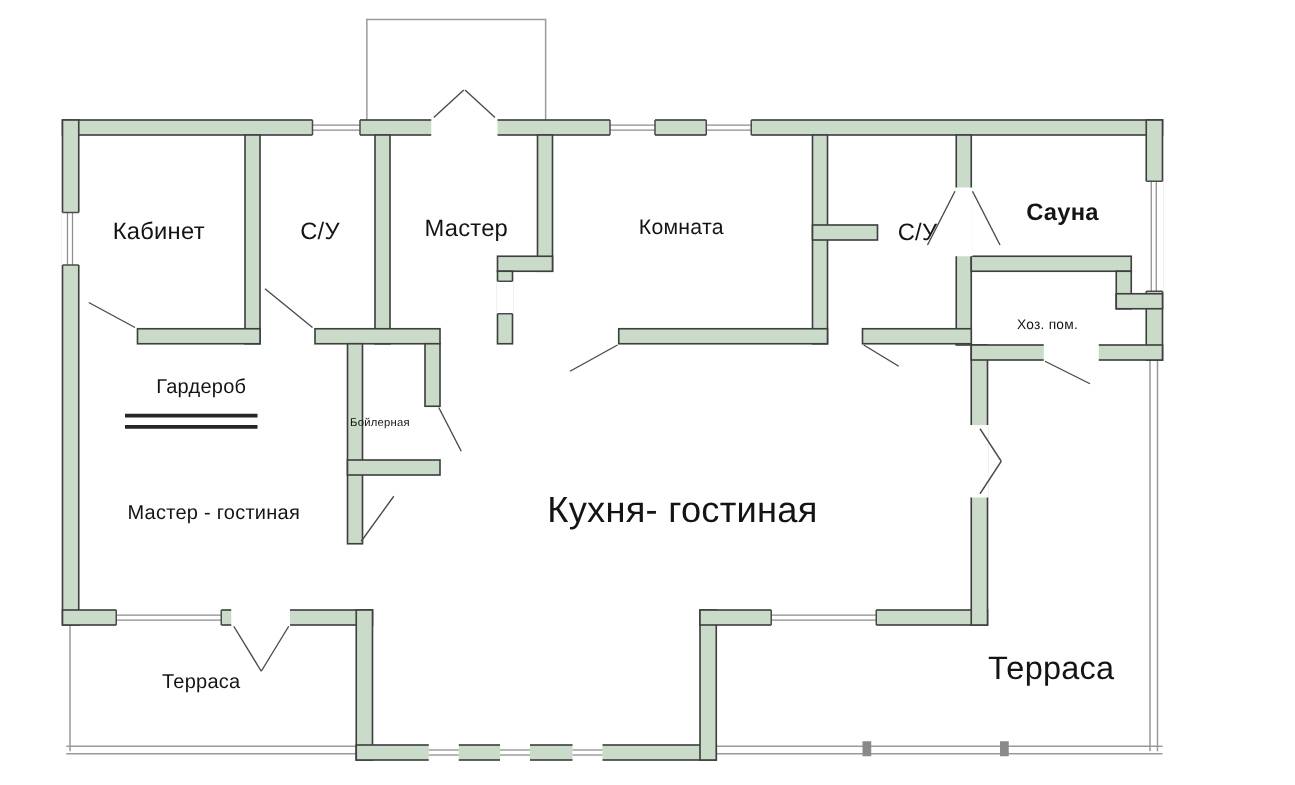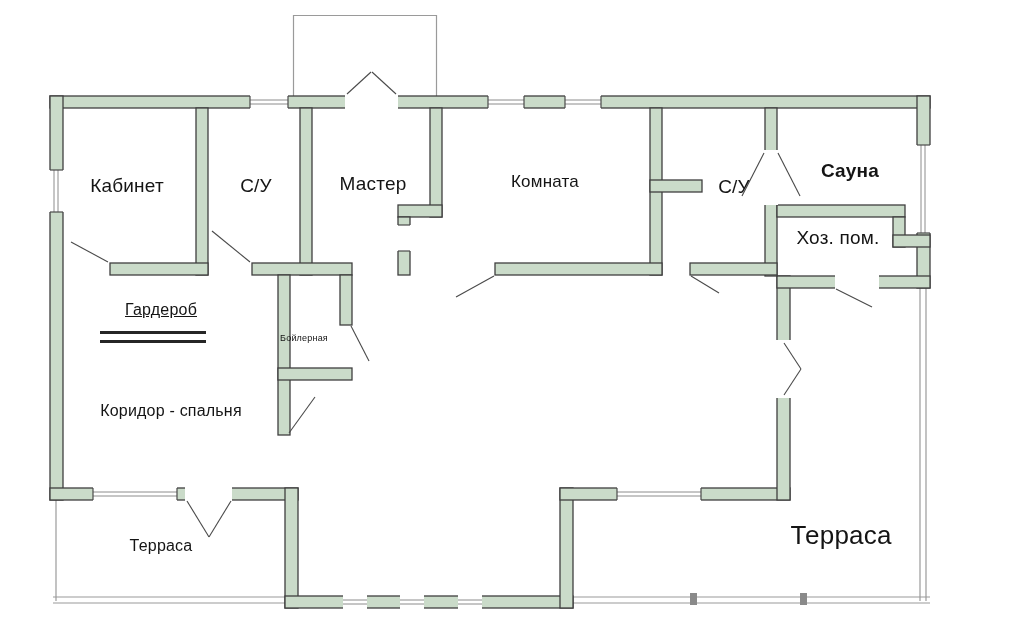--- a/index.html
+++ b/index.html
@@ -161,19 +161,20 @@
       <rect class="rod" x="100" y="340" width="106" height="3"></rect>
     </g>
   </svg>
 
   <div class="room-label" style="left:127px; top:186px; font-size:19px;">Кабинет</div>
   <div class="room-label" style="left:256px; top:186px; font-size:19px;">С/У</div>
   <div class="room-label" style="left:373px; top:184px; font-size:19px;">Мастер</div>
   <div class="room-label" style="left:545px; top:182px; font-size:17px;">Комната</div>
   <div class="room-label" style="left:734px; top:187px; font-size:19px;">С/У</div>
   <div class="room-label" style="left:850px; top:171px; font-size:19px;font-weight:bold;">Сауна</div>
-  <div class="room-label" style="left:838px; top:238px; font-size:19px;">Хоз. пом.</div>
-  <div class="room-label" style="left:161px; top:310px; font-size:16px;text-decoration:underline;">Гардероб</div>
+  <div class="room-label" style="left:838px; top:260px; font-size:11px;">Хоз. пом.</div>
+  <div class="room-label" style="left:161px; top:310px; font-size:16px;">Гардероб</div>
   <div class="room-label" style="left:304px; top:338px; font-size:9px;">Бойлерная</div>
-  <div class="room-label" style="left:171px; top:411px; font-size:16px;">Коридор - спальня</div>
+  <div class="room-label" style="left:171px; top:411px; font-size:16px;">Мастер - гостиная</div>
+  <div class="room-label" style="left:546px; top:409px; font-size:29px;">Кухня- гостиная</div>
   <div class="room-label" style="left:161px; top:546px; font-size:16px;">Терраса</div>
   <div class="room-label" style="left:841px; top:535px; font-size:26px;">Терраса</div>
 </div>
 
 </body></html>

